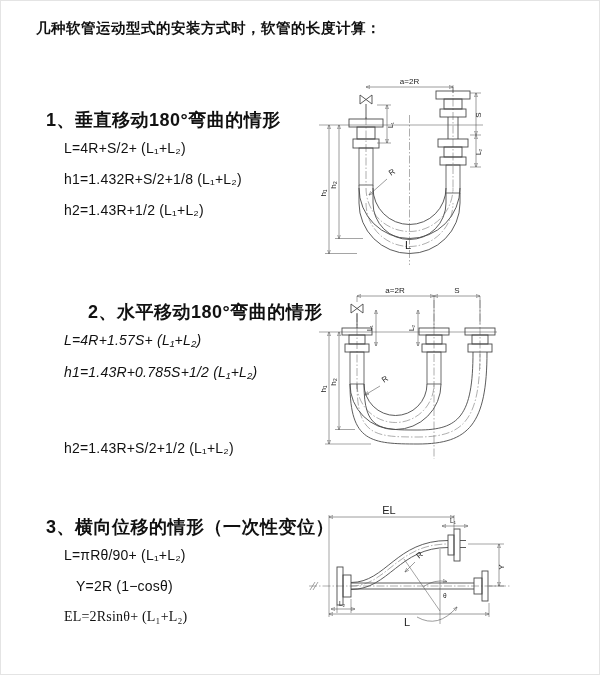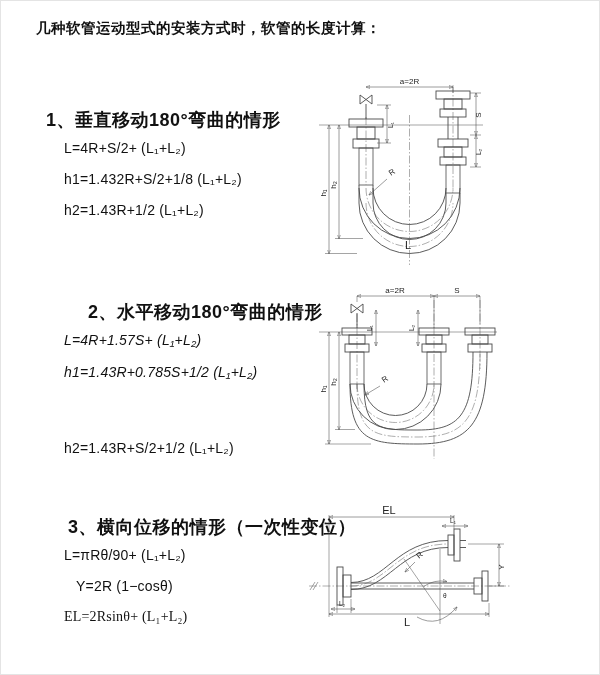--- a/index.html
+++ b/index.html
@@ -217,21 +217,21 @@
       <line class="dim" x1="107" y1="26" x2="107" y2="62" marker-start="url(#a2)" marker-end="url(#a2)"></line>
       <text x="103" y="44" class="sm" transform="rotate(-90 103 44)" text-anchor="middle">L₂</text>
     </g>
 
     <g>
       <text x="73" y="99" transform="rotate(-35 73 99)">R</text>
       <line class="dim" x1="69" y1="102" x2="54" y2="111" marker-end="url(#a2)"></line>
     </g>
   </svg>
 
-  <div class="sec-heading" style="left:45px; top:514px;margin-left:22px;">3、横向位移的情形（一次性变位）</div>
+  <div class="sec-heading" style="left:45px; top:514px;">3、横向位移的情形（一次性变位）</div>
   <div class="formula" style="left:63px; top:546px;">L=πRθ/90+ (L₁+L₂)</div>
   <div class="formula" style="left:75px; top:577px;">Y=2R (1−cosθ)</div>
   <div class="formula" style="left:63px; top:608px;font-family:Liberation Serif, serif;">EL=2Rsinθ+ (L₁+L₂)</div>
 
   <svg class="dwg" style="left:300px; top:498px;" width="300" height="148" viewBox="0 0 300 148">
     <defs>
       <marker id="a3" viewBox="0 0 10 10" refX="9" refY="5" markerWidth="8" markerHeight="8" orient="auto-start-reverse">
         <path d="M0,1.5 L10,5 L0,8.5 z" fill="#4a4a4a" stroke="none"></path>
       </marker>
     </defs>

